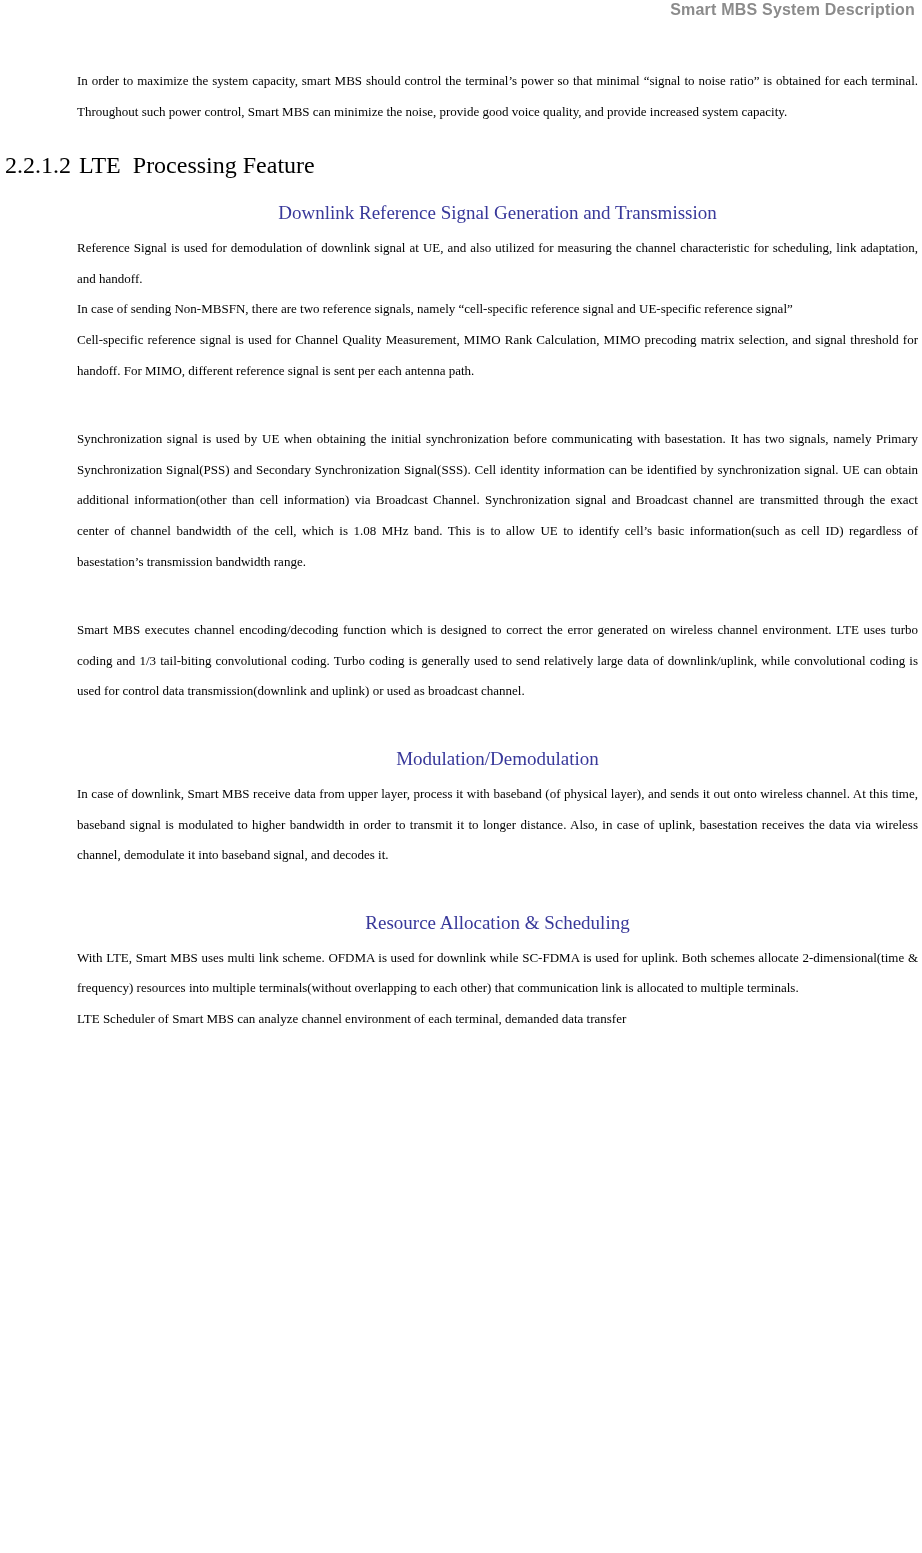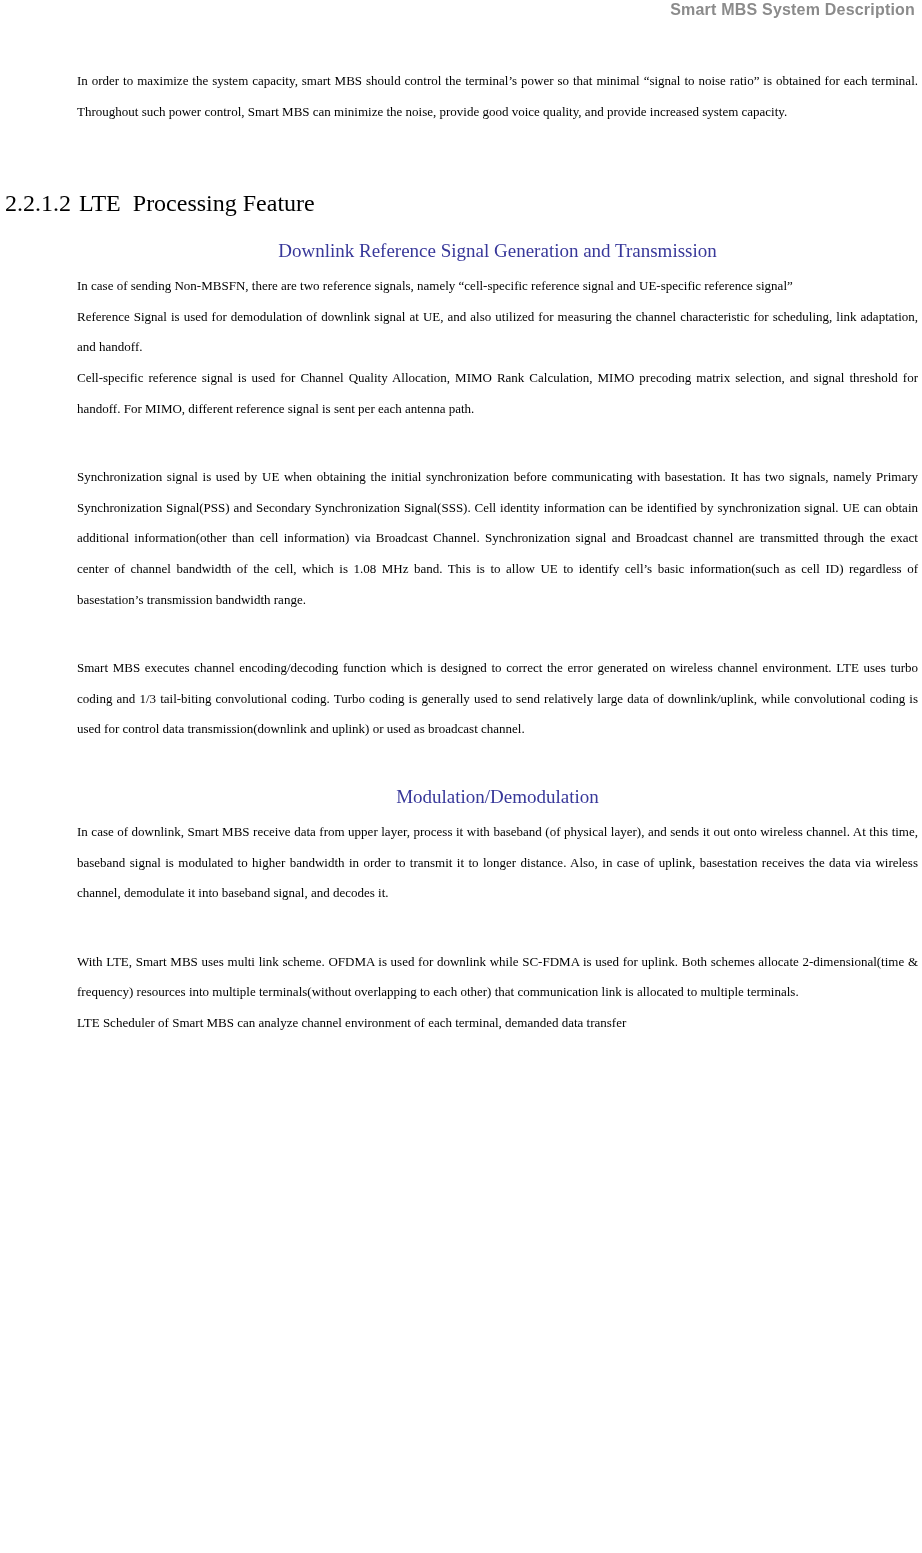--- a/index.html
+++ b/index.html
@@ -28,21 +28,21 @@
     top: 66px;
     width: 841px;
   }
   .content p {
     margin: 0;
     font-size: 13px;
     line-height: 30.6px;
     text-align: justify;
   }
   .section-title {
-    margin: 59px 0 0 -72px;
+    margin: 21px 0 0 -72px;
     font-size: 24px;
     font-weight: normal;
     line-height: 34px;
     color: #000000;
     text-align: left;
   }
   .section-title .num { margin-right: 8px; }
   .subsection { margin-top: 38px; }
   .subsection.first { margin-top: 17px; }
   .sub-heading {
@@ -84,39 +84,40 @@
   <div class="running-header">Smart MBS System Description</div>
 
   <div class="content">
 
     <p>In order to maximize the system capacity, smart MBS should control the terminal’s power so that minimal “signal to noise ratio” is obtained for each terminal. Throughout such power control, Smart MBS can minimize the noise, provide good voice quality, and provide increased system capacity.</p>
 
     <h1 class="section-title"><span class="num">2.2.1.2</span><span>LTE&nbsp; Processing Feature</span></h1>
 
     <div class="subsection first">
       <h2 class="sub-heading">Downlink Reference Signal Generation and Transmission</h2>
+      <p>Reference Signal is used for demodulation of downlink signal at UE, and also utilized for measuring the channel characteristic for scheduling, link adaptation, and handoff.</p>
       <p>In case of sending Non-MBSFN, there are two reference signals, namely “cell-specific reference signal and UE-specific reference signal”</p>
-      <p>Reference Signal is used for demodulation of downlink signal at UE, and also utilized for measuring the channel characteristic for scheduling, link adaptation, and handoff.</p>
-      <p>Cell-specific reference signal is used for Channel Quality Allocation, MIMO Rank Calculation, MIMO precoding matrix selection, and signal threshold for handoff. For MIMO, different reference signal is sent per each antenna path.</p>
+      <p>Cell-specific reference signal is used for Channel Quality Measurement, MIMO Rank Calculation, MIMO precoding matrix selection, and signal threshold for handoff. For MIMO, different reference signal is sent per each antenna path.</p>
     </div>
 
     <div class="subsection">
       <p>Synchronization signal is used by UE when obtaining the initial synchronization before communicating with basestation. It has two signals, namely Primary Synchronization Signal(PSS) and Secondary Synchronization Signal(SSS). Cell identity information can be identified by synchronization signal. UE can obtain additional information(other than cell information) via Broadcast Channel. Synchronization signal and Broadcast channel are transmitted through the exact center of channel bandwidth of the cell, which is 1.08 MHz band. This is to allow UE to identify cell’s basic information(such as cell ID) regardless of basestation’s transmission bandwidth range.</p>
     </div>
 
     <div class="subsection">
       <p>Smart MBS executes channel encoding/decoding function which is designed to correct the error generated on wireless channel environment. LTE uses turbo coding and 1/3 tail-biting convolutional coding. Turbo coding is generally used to send relatively large data of downlink/uplink, while convolutional coding is used for control data transmission(downlink and uplink) or used as broadcast channel.</p>
     </div>
 
     <div class="subsection">
       <h2 class="sub-heading">Modulation/Demodulation</h2>
       <p>In case of downlink, Smart MBS receive data from upper layer, process it with baseband (of physical layer), and sends it out onto wireless channel. At this time, baseband signal is modulated to higher bandwidth in order to transmit it to longer distance. Also, in case of uplink, basestation receives the data via wireless channel, demodulate it into baseband signal, and decodes it.</p>
     </div>
 
     <div class="subsection">
+      <h2 class="sub-heading">Resource Allocation &amp; Scheduling</h2>
       <p>With LTE, Smart MBS uses multi link scheme. OFDMA is used for downlink while SC-FDMA is used for uplink. Both schemes allocate 2-dimensional(time &amp; frequency) resources into multiple terminals(without overlapping to each other) that communication link is allocated to multiple terminals.</p>
       <p>LTE Scheduler of Smart MBS can analyze channel environment of each terminal, demanded data transfer</p>
     </div>
 
   </div>
 
   <div class="footer-rule"></div>
 
   <div class="footer-row">
     <span class="footer-copyright">© SAMSUNG Electronics Co., Ltd.</span>

